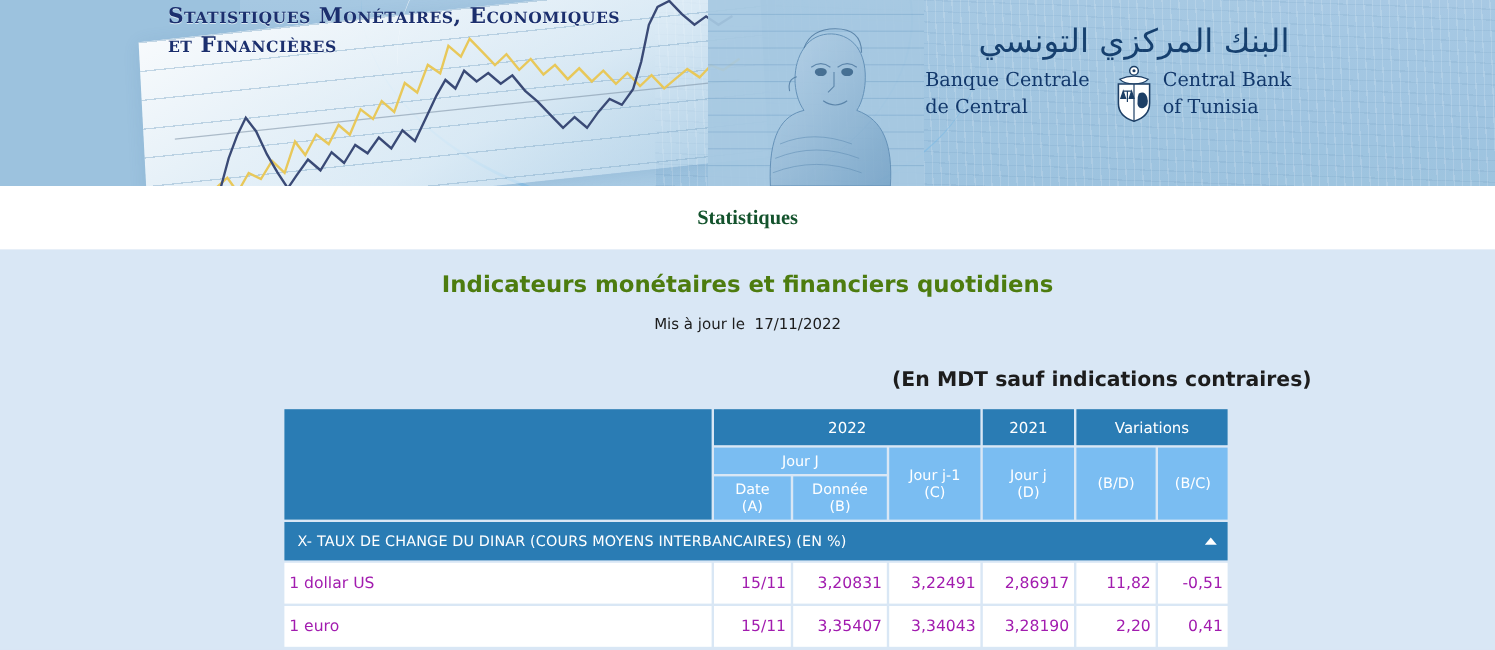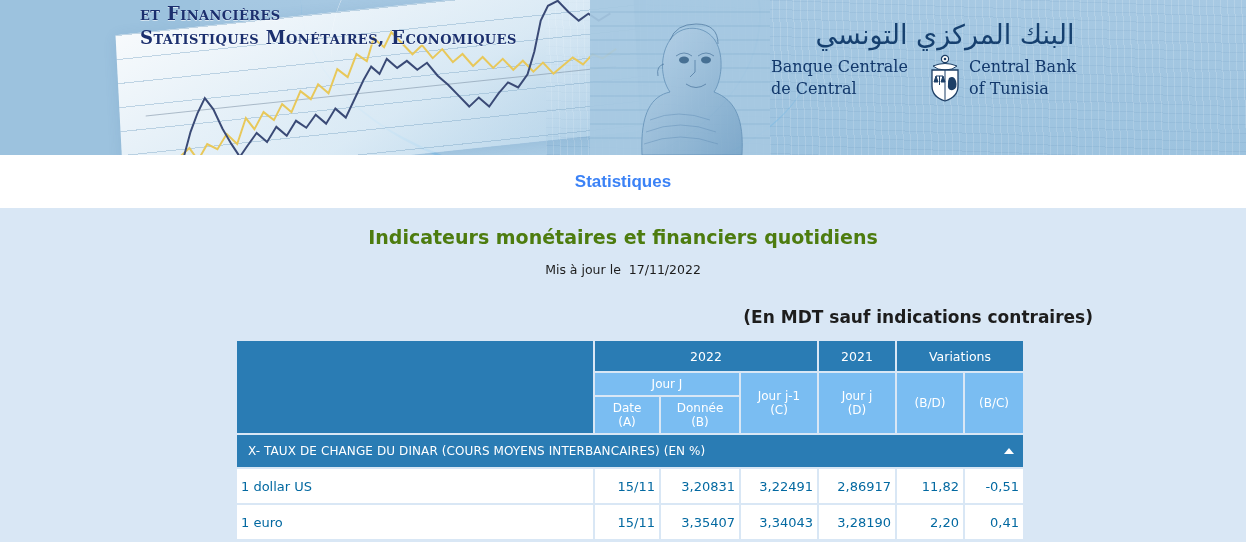--- a/index.html
+++ b/index.html
@@ -148,24 +148,24 @@
   
   .white-strip {
     width: 1246px;
     height: 53px;
     background: #ffffff;
     display: flex;
     align-items: center;
     justify-content: center;
   }
   .page-title {
-    font-family: Liberation Sans, sans-serif;
+    font-family: Liberation Serif, serif;
     font-weight: bold;
     font-size: 17px;
-    color: #3b82f6;
+    color: #14532d;
   }
 
   
   .content {
     width: 1246px;
     background: #d9e7f5;
     padding-top: 18px;
   }
   .doc-title {
     text-align: center;
@@ -247,21 +247,21 @@
     width: 0; height: 0;
     border-left: 5px solid transparent;
     border-right: 5px solid transparent;
     border-bottom: 6px solid #ffffff;
   }
 
   .data-row td {
     background: #ffffff;
     height: 26px;
     font-size: 13px;
-    color: #0369a1;
+    color: #a21caf;
   }
   td.lbl {
     text-align: left;
     padding-left: 7px;
   }
   td.num {
     text-align: right;
     padding-right: 8px;
   }
 
@@ -286,22 +286,22 @@
   <div class="chart-card">
     <div class="chart-grid"></div>
     <div class="chart-axis"></div>
     <svg class="chart-svg" viewBox="0 0 520 150" preserveAspectRatio="none">
       <polyline fill="none" stroke="#e8c85a" stroke-width="2" points="55,130 68,120 76,133 86,118 96,124 106,110 116,121 126,96 134,108 144,92 154,101 163,86 172,95 182,75 192,84 200,70 210,80 220,57 230,66 240,44 250,52 258,30 268,40 276,26 286,38 296,50 306,42 316,56 326,48 336,62 346,55 356,68 366,60 376,72 386,64 396,76 406,68 416,80 426,72 436,84 446,77 456,70 466,78 476,69 486,74 500,66"></polyline>
       <polyline fill="none" stroke="#3a4a76" stroke-width="2" points="52,142 62,128 70,104 78,86 86,72 94,84 102,104 110,120 118,134 126,124 136,112 146,122 156,108 166,118 176,104 186,112 196,100 206,110 216,96 226,106 236,88 246,70 254,58 262,66 270,52 280,62 290,56 300,66 310,60 320,74 330,84 340,96 350,108 360,100 370,110 380,98 390,88 400,94 410,82 418,60 426,30 434,16 444,12 454,24 464,34 474,28 484,36 496,30"></polyline>
     </svg>
   </div>
 
   <div class="banner-title">
+    <div>Statistiques Monétaires, Economiques</div>
     <div>et Financières</div>
-    <div>Statistiques Monétaires, Economiques</div>
   </div>
 
   <div class="portrait">
     <svg width="180" height="155" viewBox="0 0 180 155">
       <defs>
         <linearGradient id="pg" x1="0" y1="0" x2="1" y2="1">
           <stop offset="0%" stop-color="#b9d4e9"></stop>
           <stop offset="100%" stop-color="#7ca7c9"></stop>
         </linearGradient>
       </defs>

